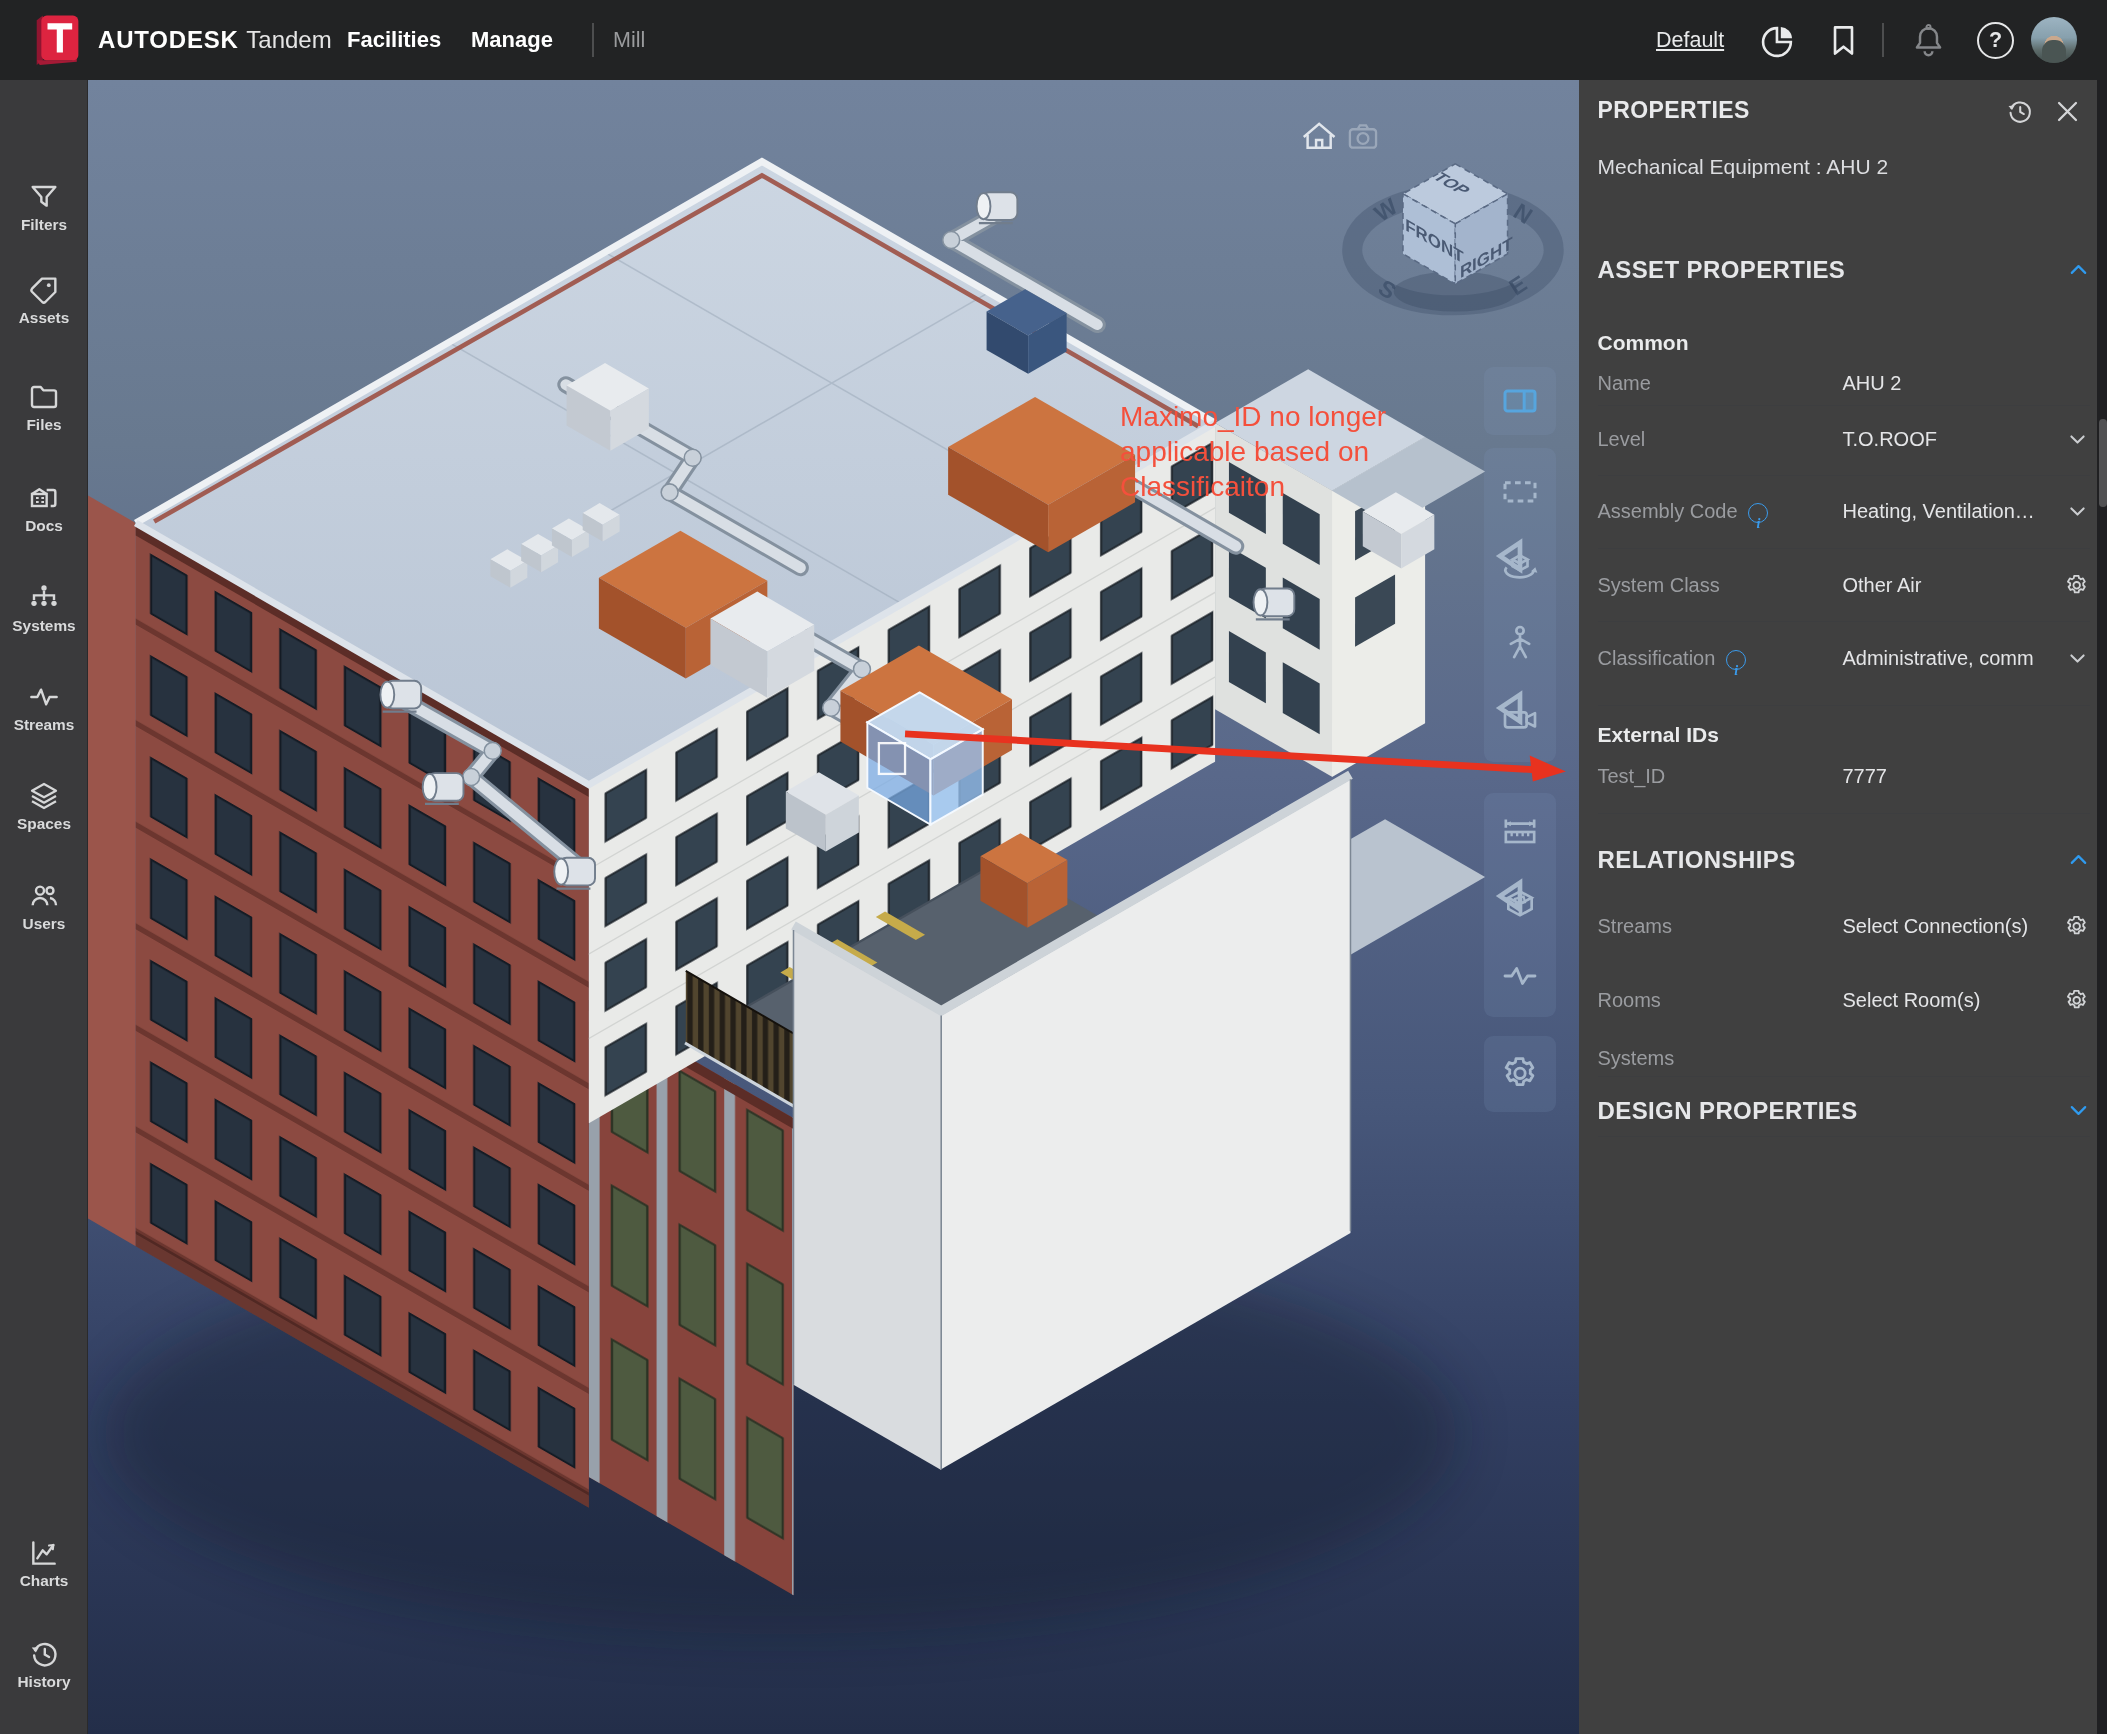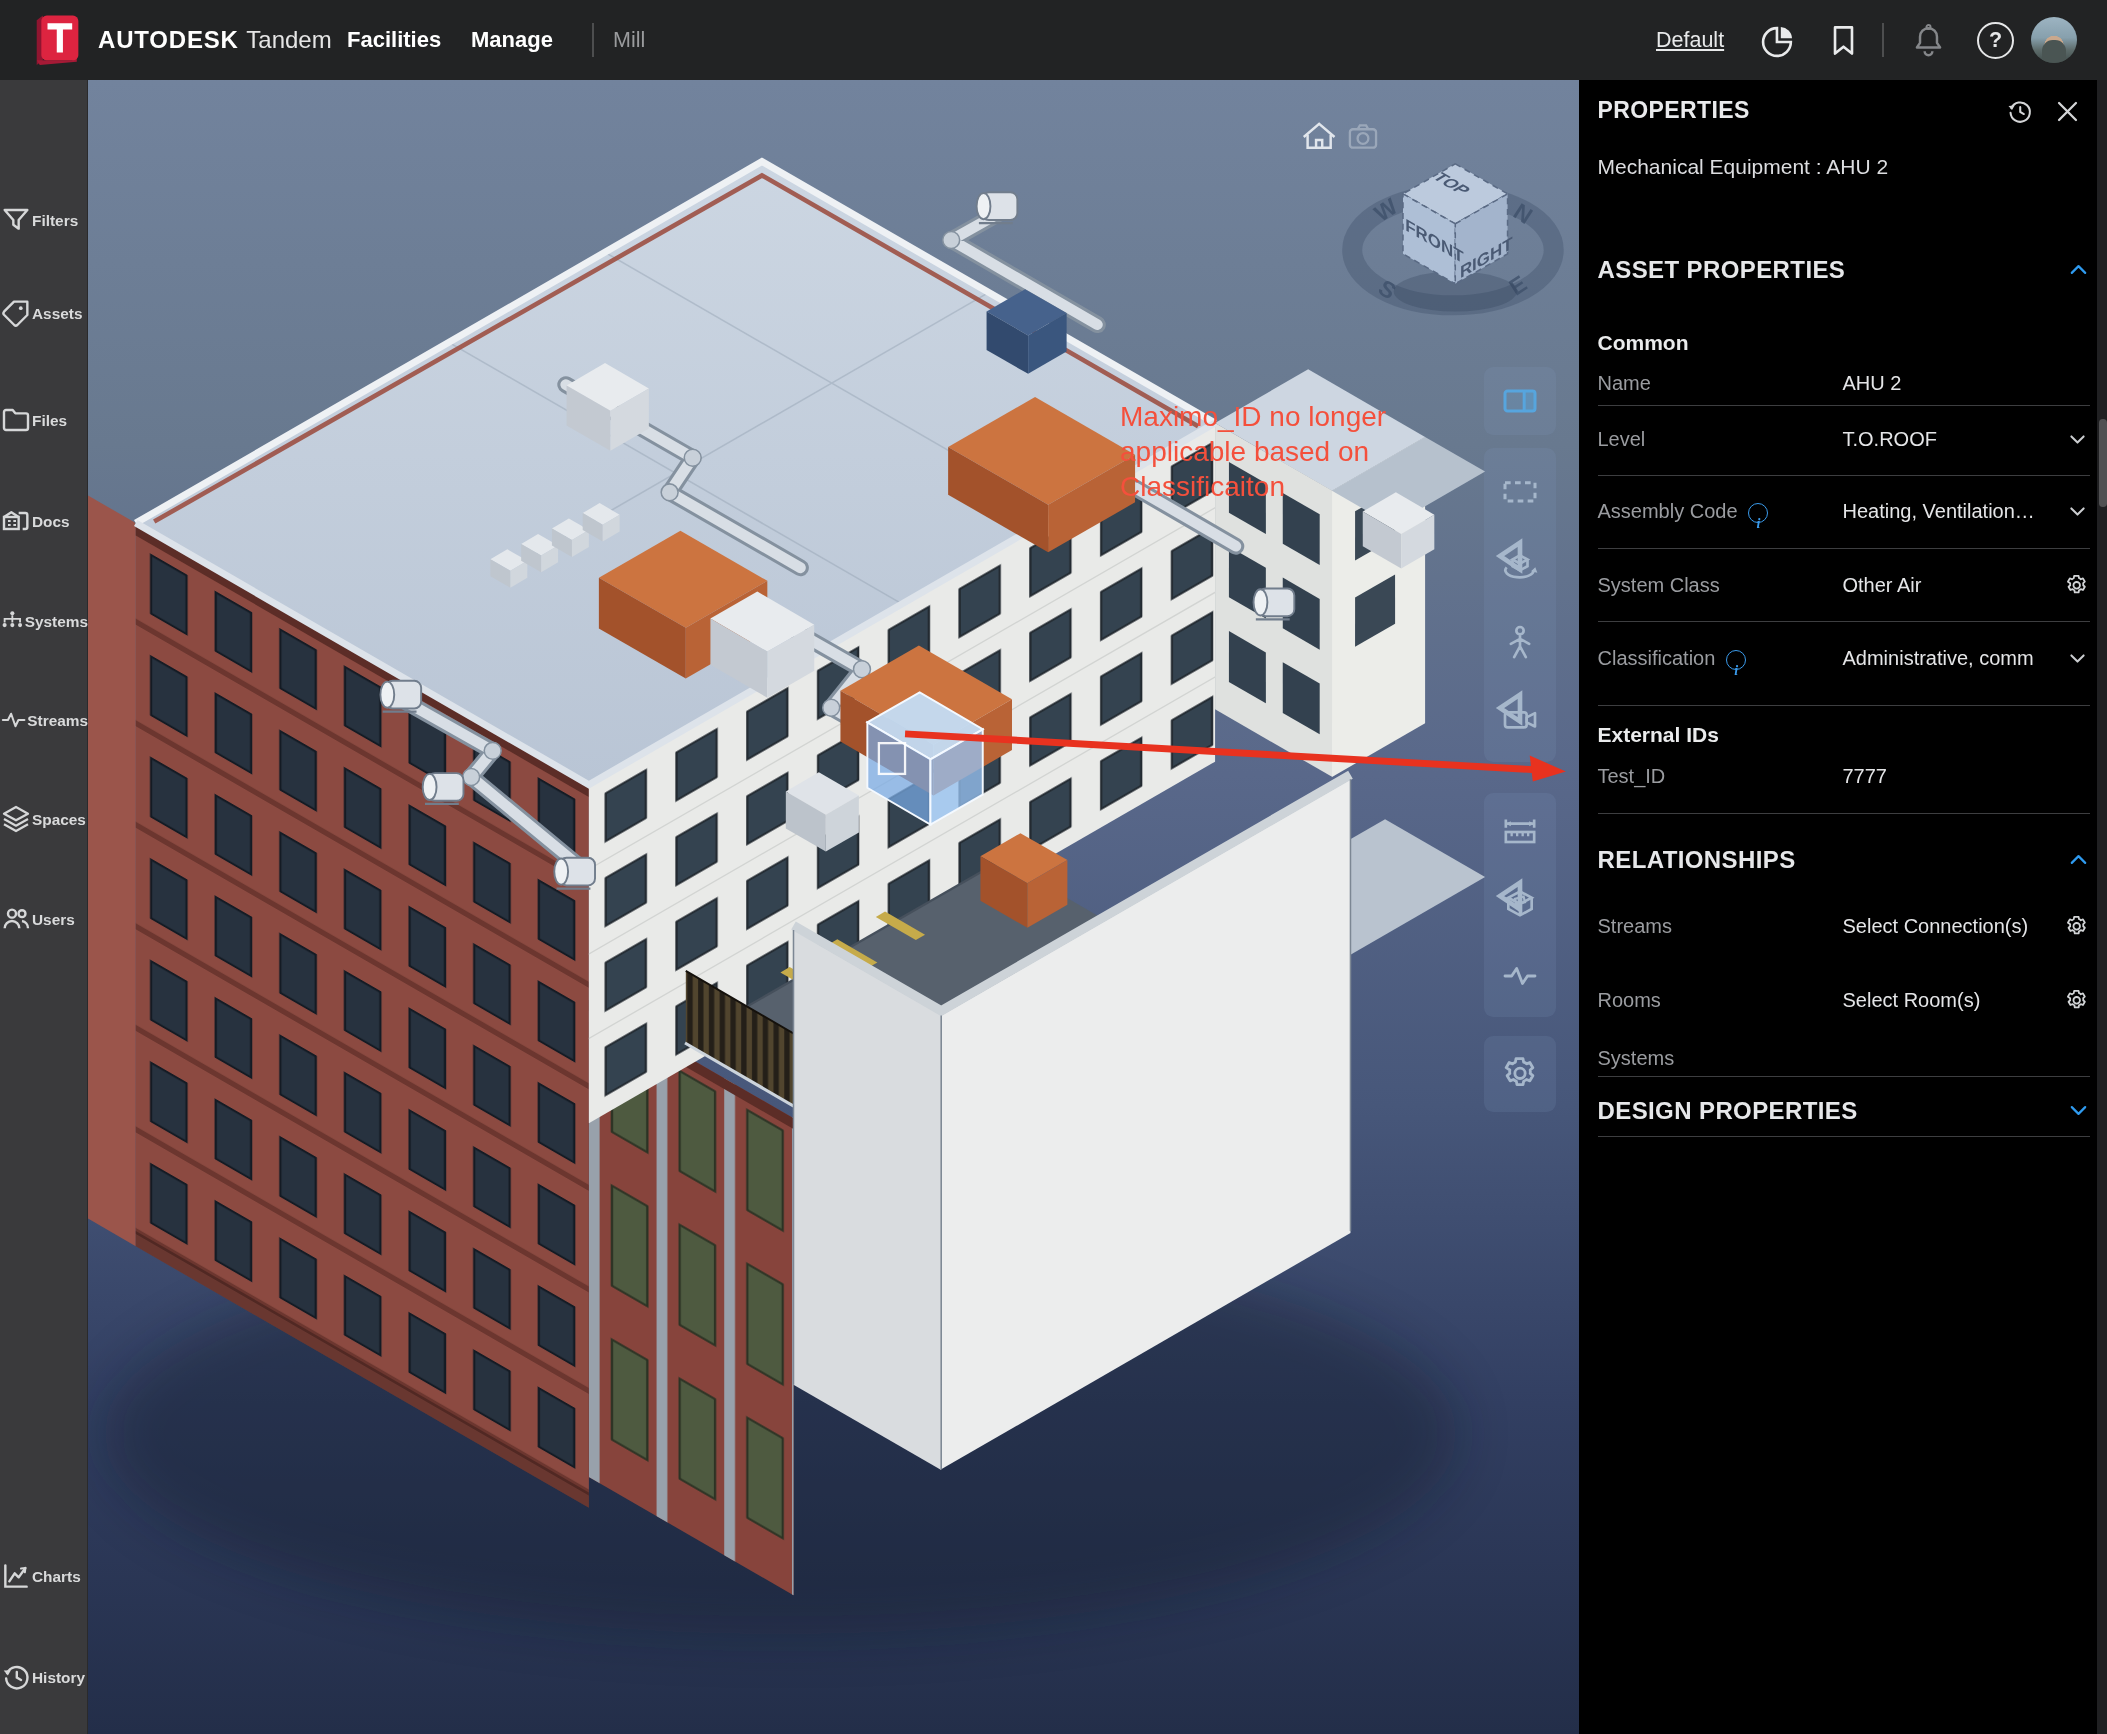--- a/index.html
+++ b/index.html
@@ -20,21 +20,21 @@
   .tb-icon { position:absolute; top:21.5px; width:37px; height:37px; }
   .avatar { position:absolute; left:2031px; top:17px; width:46px; height:46px; border-radius:50%;
     background: radial-gradient(circle at 50% 62%, #c9a88d 0 26%, rgba(0,0,0,0) 27%),
                 linear-gradient(180deg,#9db4c2 0%, #87a0ad 45%, #5d6b6a 72%, #3e4a49 100%); overflow:hidden; }
   .avatar::after { content:""; position:absolute; left:10.8px; top:23px; width:24.6px; height:26px; border-radius:10.8px 10.8px 0 0; background:#4a5553; }
   .help-icon { position:absolute; left:1977px; top:21.5px; width:37px; height:37px; border:2.3px solid #e6e7e8; border-radius:50%; color:#e6e7e8; display:flex; align-items:center; justify-content:center; }
   .help-icon::after { content:"?"; font-size:21.5px; font-weight:700; }
 
   
   .sidebar { position:absolute; left:0; top:80px; width:88px; height:1654px; background:#3a3a3c; border-right:0.8px solid #2a2a2c; z-index:40; }
-  .side-item { position:absolute; left:0; width:88px; height:77px; display:flex; flex-direction:row; align-items:center; justify-content:flex-start; cursor:pointer; }
+  .side-item { position:absolute; left:0; width:88px; height:77px; display:flex; flex-direction:column; align-items:center; justify-content:flex-start; cursor:pointer; }
   .side-item svg { width:32px; height:32px; }
   .side-item span { margin-top:3.1px; color:#d9dadb; font-size:15.4px; font-weight:700; }
 
   
   .canvas { position:absolute; left:88px; top:80px; width:1491px; height:1654px; overflow:hidden;
     background:linear-gradient(180deg,#72839d 0%, #68798f 22%, #59688a 42%, #47577a 62%, #323f62 80%, #232e49 100%); }
   .scene { position:absolute; left:0; top:0; z-index:1; }
 
   .annotation { position:absolute; left:1032px; top:319px; width:400px; z-index:5;
     font-size:28px; line-height:35px; color:#f4503c; }
@@ -42,21 +42,21 @@
   .viewcube { position:absolute; left:1185px; top:23px; width:323px; height:254px; z-index:6; }
 
   .vtoolbar { position:absolute; left:1396px; top:0; width:72px; z-index:7; }
   .vt-group { position:absolute; left:0; width:72px; border-radius:9.2px; background:rgba(130,155,190,0.16); display:flex; flex-direction:column; align-items:center; }
   .vt-btn { position:relative; width:72px; display:flex; align-items:center; justify-content:center; cursor:pointer; }
   .vt-btn svg { width:40px; height:40px; }
   .vt-fly { position:absolute; left:6.2px; top:7.7px; width:12.3px; height:12.3px; }
   .arrow-overlay { position:absolute; left:0; top:0; z-index:9; pointer-events:none; }
 
   
-  .panel { position:absolute; left:1579px; top:80px; width:529px; height:1654px; background:#000000; z-index:45; color:#e4e5e7; }
+  .panel { position:absolute; left:1579px; top:80px; width:529px; height:1654px; background:#404040; z-index:45; color:#e4e5e7; }
   .p-title { position:absolute; left:18.5px; top:17px; font-size:23px; font-weight:700; letter-spacing:0.4px; color:#e9eaec; }
   .p-hicon { position:absolute; top:17px; width:29px; height:29px; color:#d4d5d7; cursor:pointer; }
   .p-sub { position:absolute; left:18.5px; top:75px; font-size:21px; color:#dcdde0; }
   .p-tabs { position:absolute; left:0; top:117px; width:529px; height:38px; border-bottom:1.5px solid #414244; }
   .p-tab { position:absolute; top:3.1px; font-size:21px; font-weight:700; letter-spacing:0.4px; cursor:pointer; }
   .p-tab.active { color:#2f9bf0; }
   .p-tab.active::after { content:""; position:absolute; left:-1.5px; right:-1.5px; bottom:-6.2px; height:3.8px; background:#2f9bf0; }
   .p-tab.idle { color:#d6d7d9; }
   .p-section { position:absolute; left:18.5px; right:18.5px; height:37px; display:flex; align-items:center; justify-content:space-between; cursor:pointer; }
   .p-section .sec-label { font-size:24px; font-weight:700; letter-spacing:0.4px; color:#e6e7e9; }

